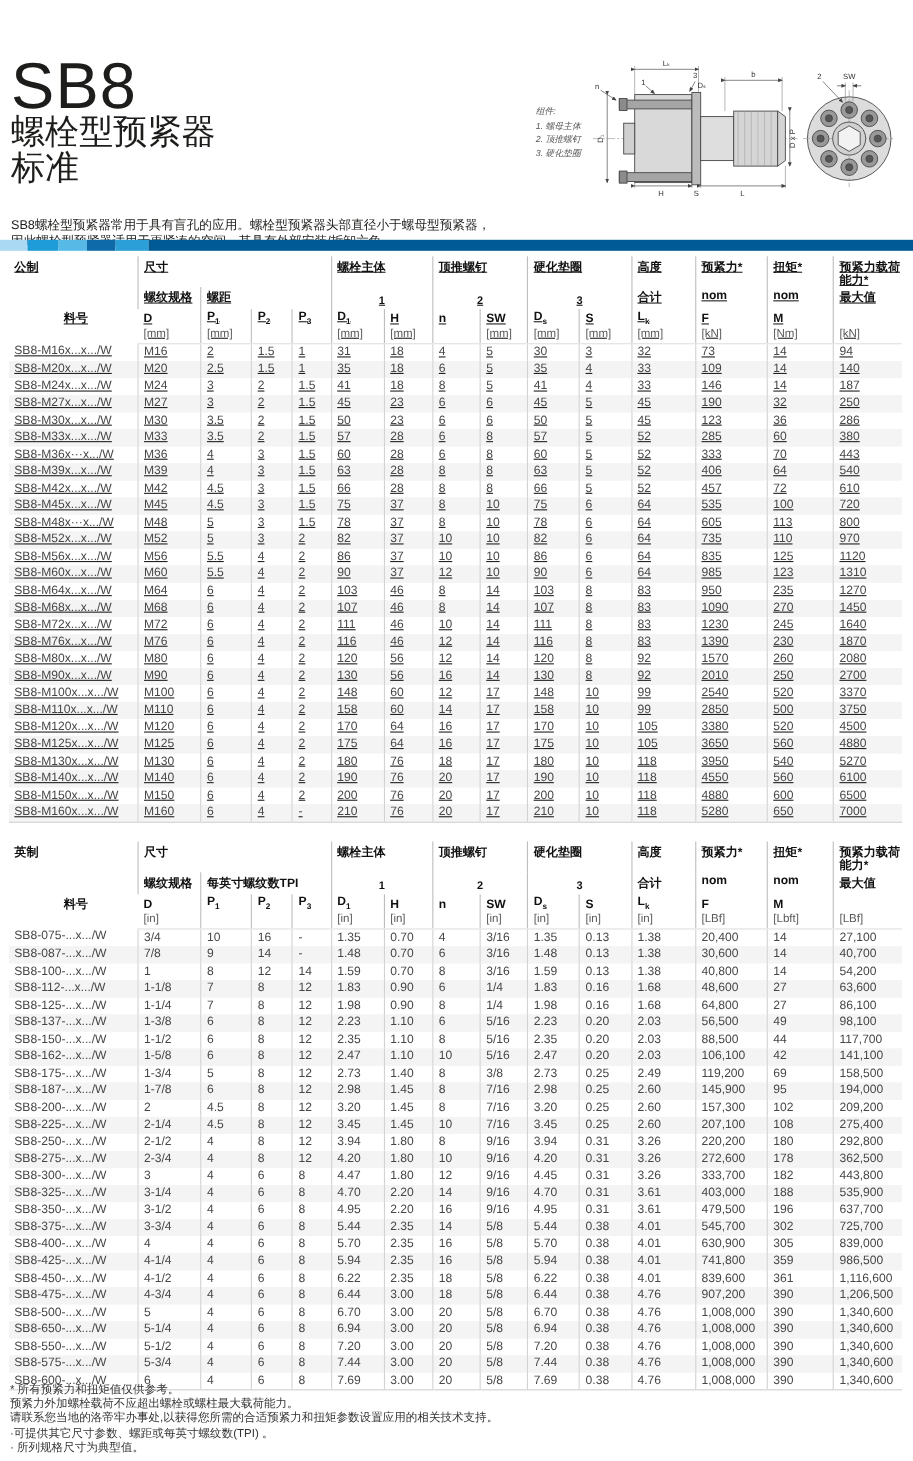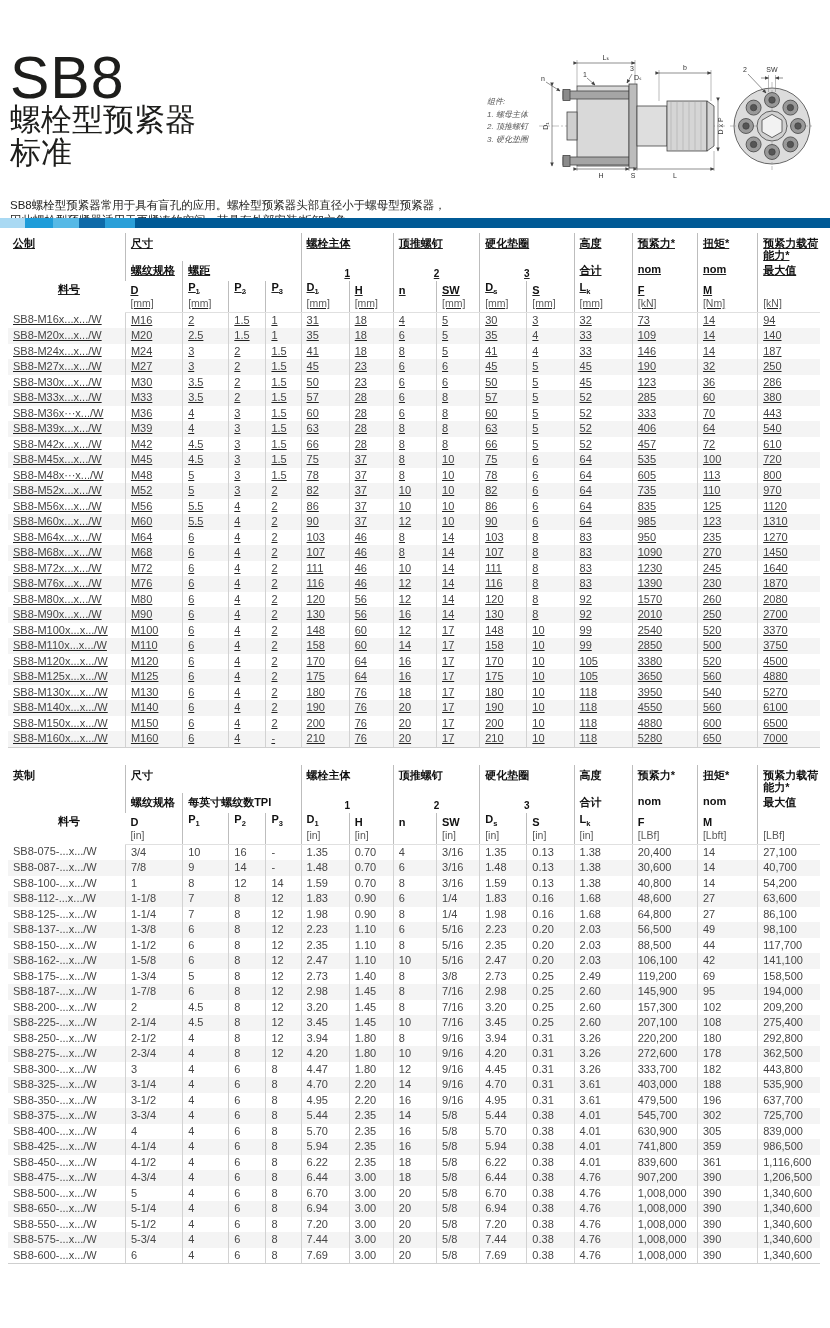--- a/index.html
+++ b/index.html
@@ -1238,14 +1238,21 @@
           <td class="num">7.69</td>
           <td class="num">0.38</td>
           <td class="num">4.76</td>
           <td class="num">1,008,000</td>
           <td class="num">390</td>
           <td class="num">1,340,600</td>
         </tr>
       </tbody>
     </table>
 
+  <div class="footnotes">
+    <div>* 所有预紧力和扭矩值仅供参考。</div>
+    <div>预紧力外加螺栓载荷不应超出螺栓或螺柱最大载荷能力。</div>
+    <div>请联系您当地的洛帝牢办事处,以获得您所需的合适预紧力和扭矩参数设置应用的相关技术支持。</div>
+    <div>·可提供其它尺寸参数、螺距或每英寸螺纹数(TPI) 。</div>
+    <div>· 所列规格尺寸为典型值。</div>
+  </div>
 
 </div>
 
 </body></html>

